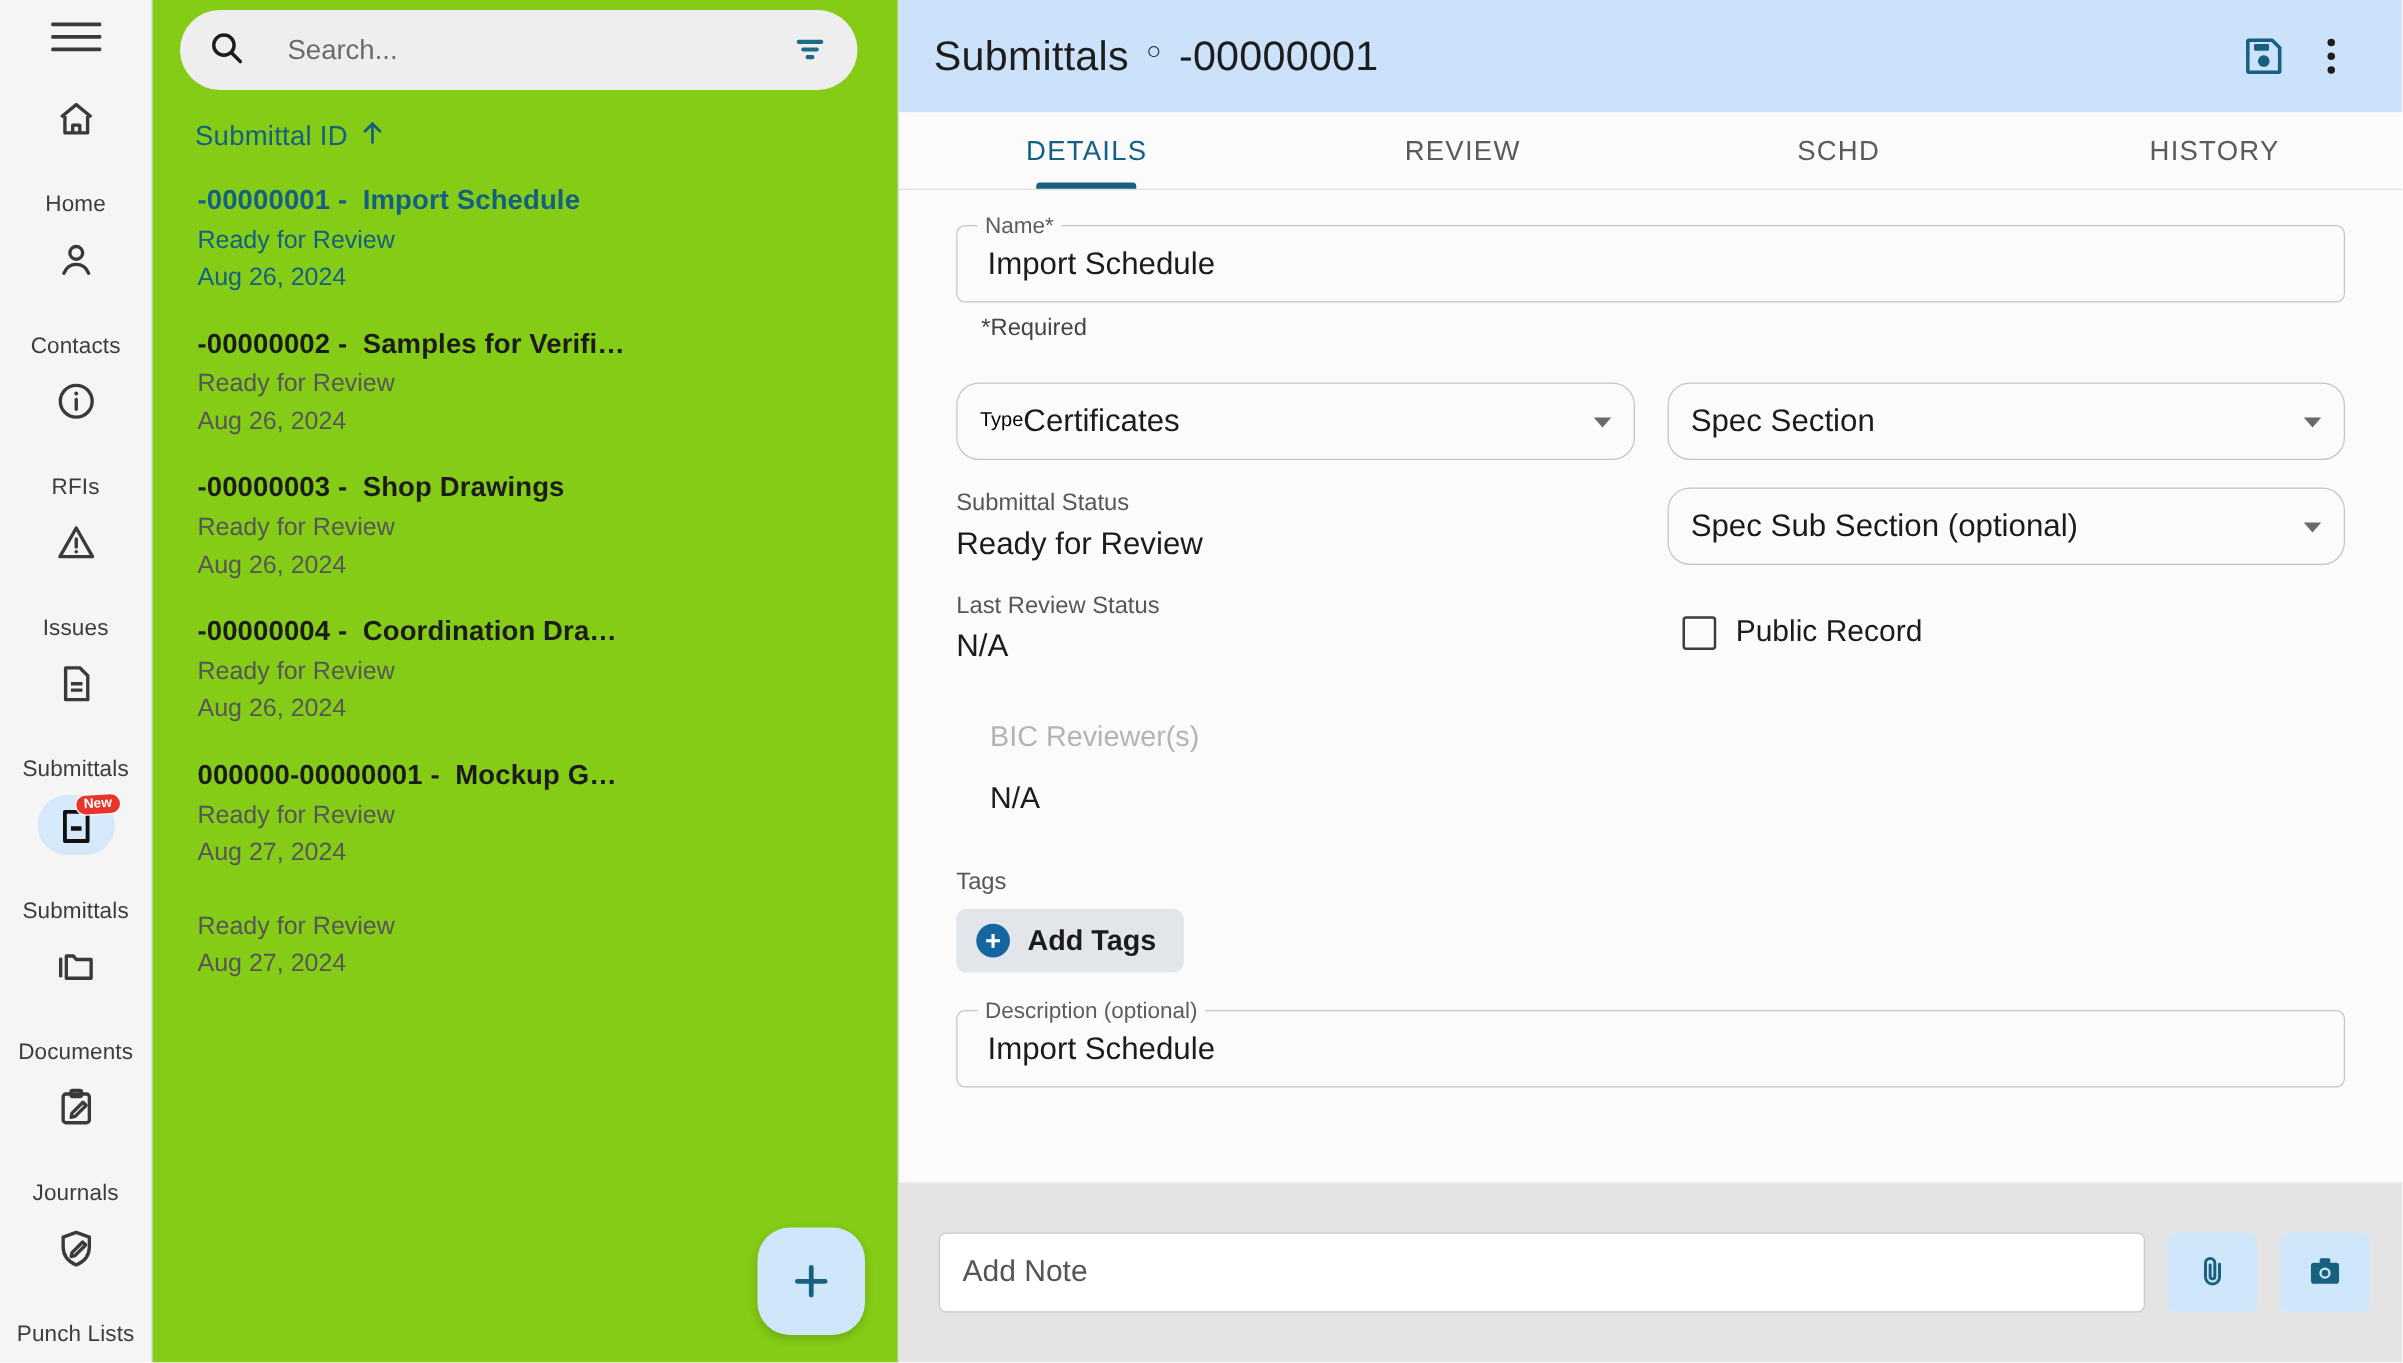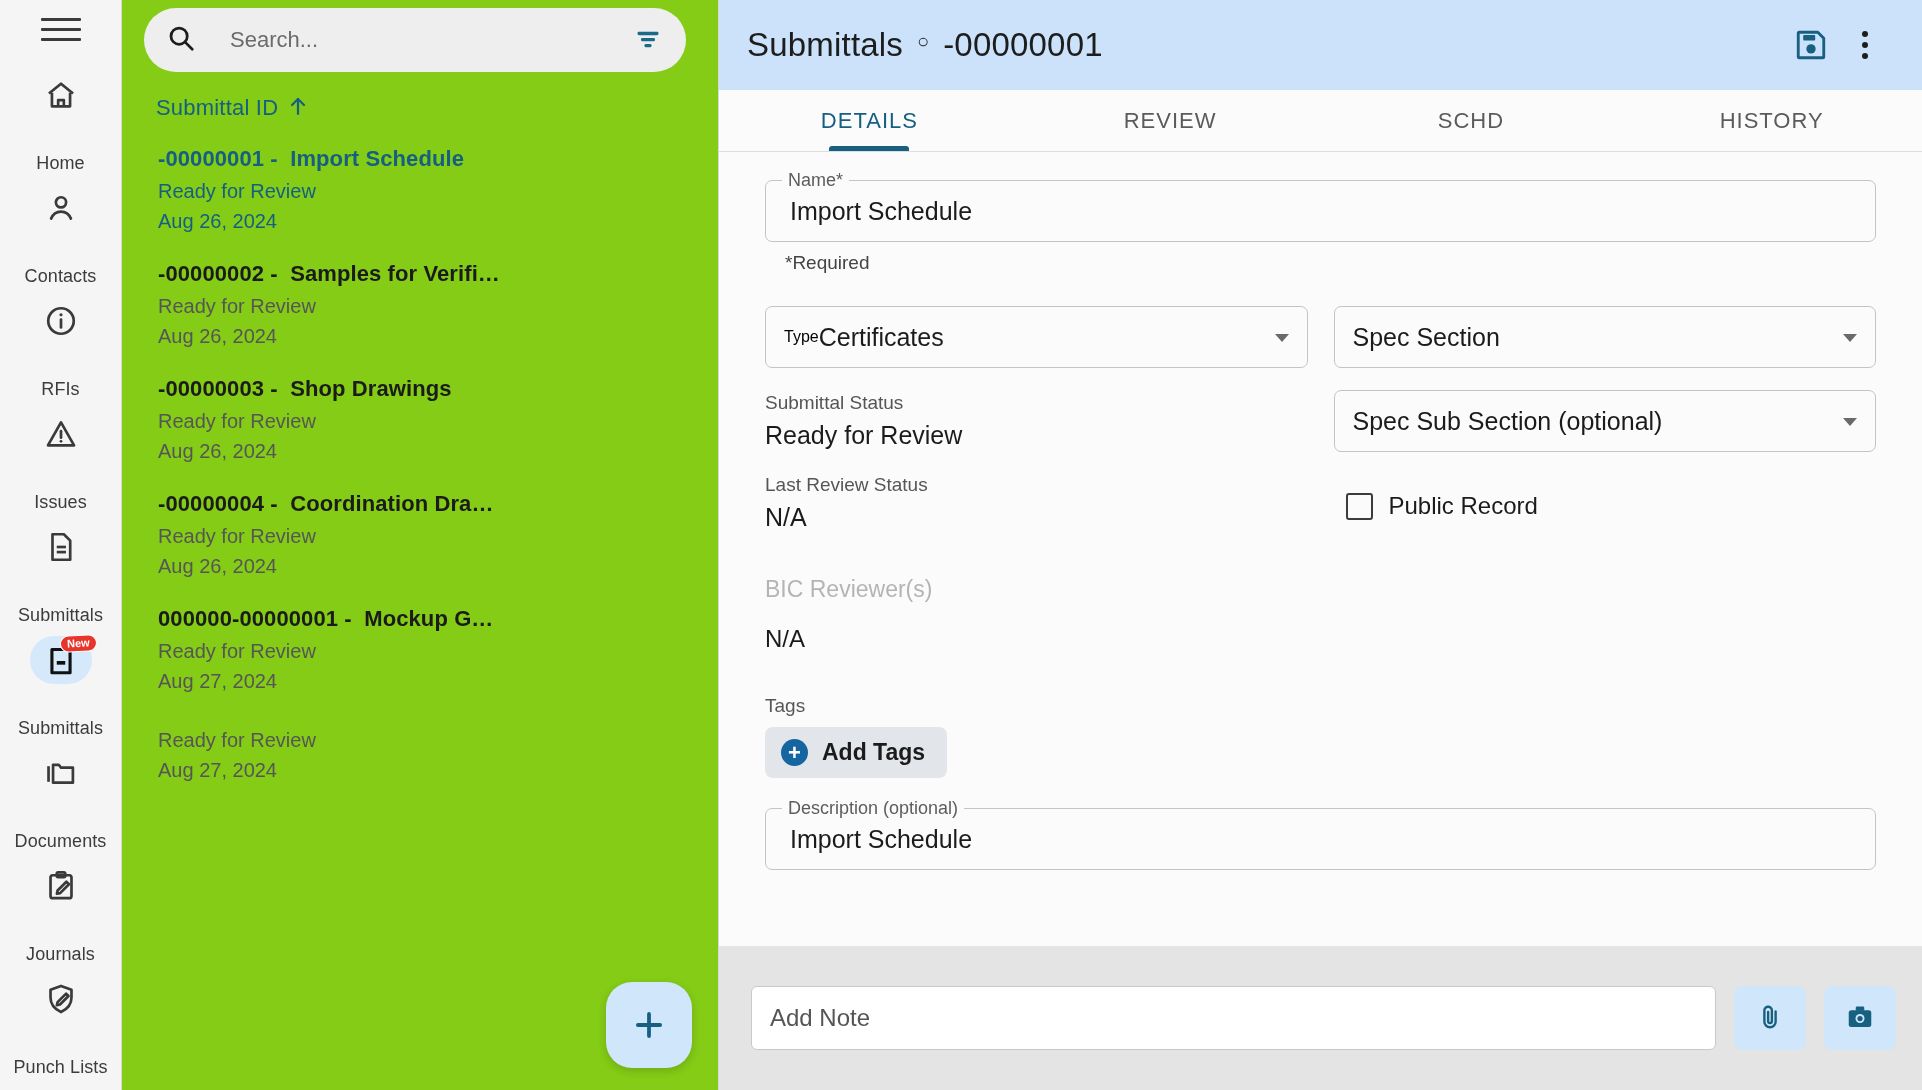--- a/index.html
+++ b/index.html
@@ -209,21 +209,21 @@
   }
   .field .value { font-size: 25px; color: #1b1b1b; }
   .helper { font-size: 19px; color: #444; padding: 10px 0 0 20px; }
 
   .row2 { display: flex; gap: 26px; margin-top: 32px; }
   .col { flex: 1; min-width: 0; }
 
   .select {
     position: relative;
     border: 1px solid #c4c4c4;
-    border-radius: 7px;
+    border-radius: 18px;
     height: 62px;
     display: flex; align-items: center;
     padding: 0 18px;
     background: #fbfbfc;
     cursor: pointer;
   }
   .select .caret {
     position: absolute; right: 18px; top: 50%;
     margin-top: -3px;
     width: 0;height:0;
@@ -234,21 +234,21 @@
   .select .value { font-size: 25px; color: #1b1b1b; }
 
   .ro-field { margin-top: 24px; }
   .ro-label { font-size: 19px; color: #565656; }
   .ro-value { font-size: 25px; color: #1b1b1b; margin-top: 7px; }
 
   .check-row { display: flex; align-items: center; gap: 16px; margin-top: 40px; padding-left: 12px; cursor:pointer;}
   .checkbox { width: 27px; height: 27px; border: 2px solid #3c3c3c; border-radius: 3px; background: #fbfbfc;}
   .check-label { font-size: 24px; color: #1b1b1b; }
 
-  .bic { margin-top: 44px; }
+  .bic { margin-top: 44px; margin-left: 27px; }
   .bic-label { font-size: 23px; color: #b4b4b4; }
   .bic-value { font-size: 24px; color: #1b1b1b; margin-top: 22px; }
 
   .tags { margin-top: 42px; }
   .tags-label { font-size: 19px; color: #565656; }
   .add-tags {
     margin-top: 10px;
     display: inline-flex; align-items: center; gap: 14px;
     background: #e2e5ea;
     border: none;

